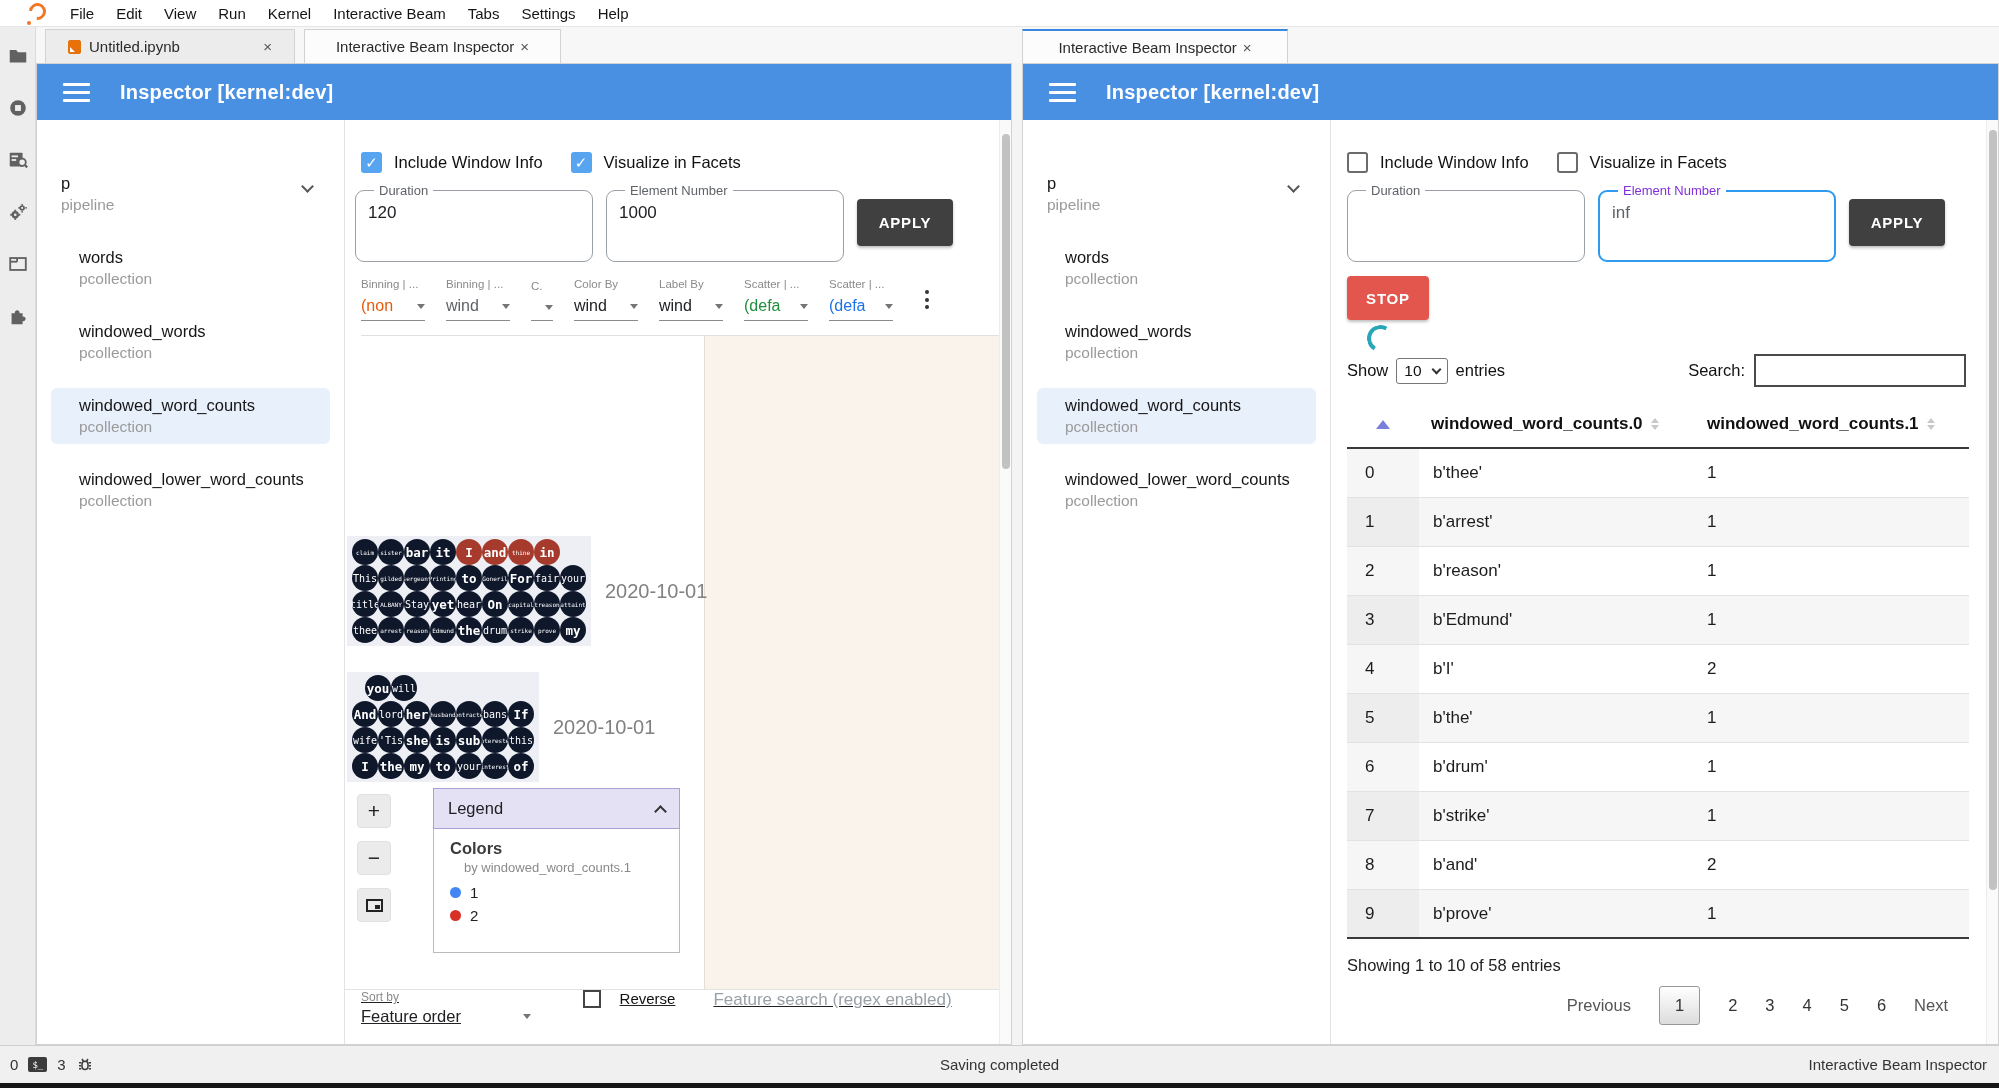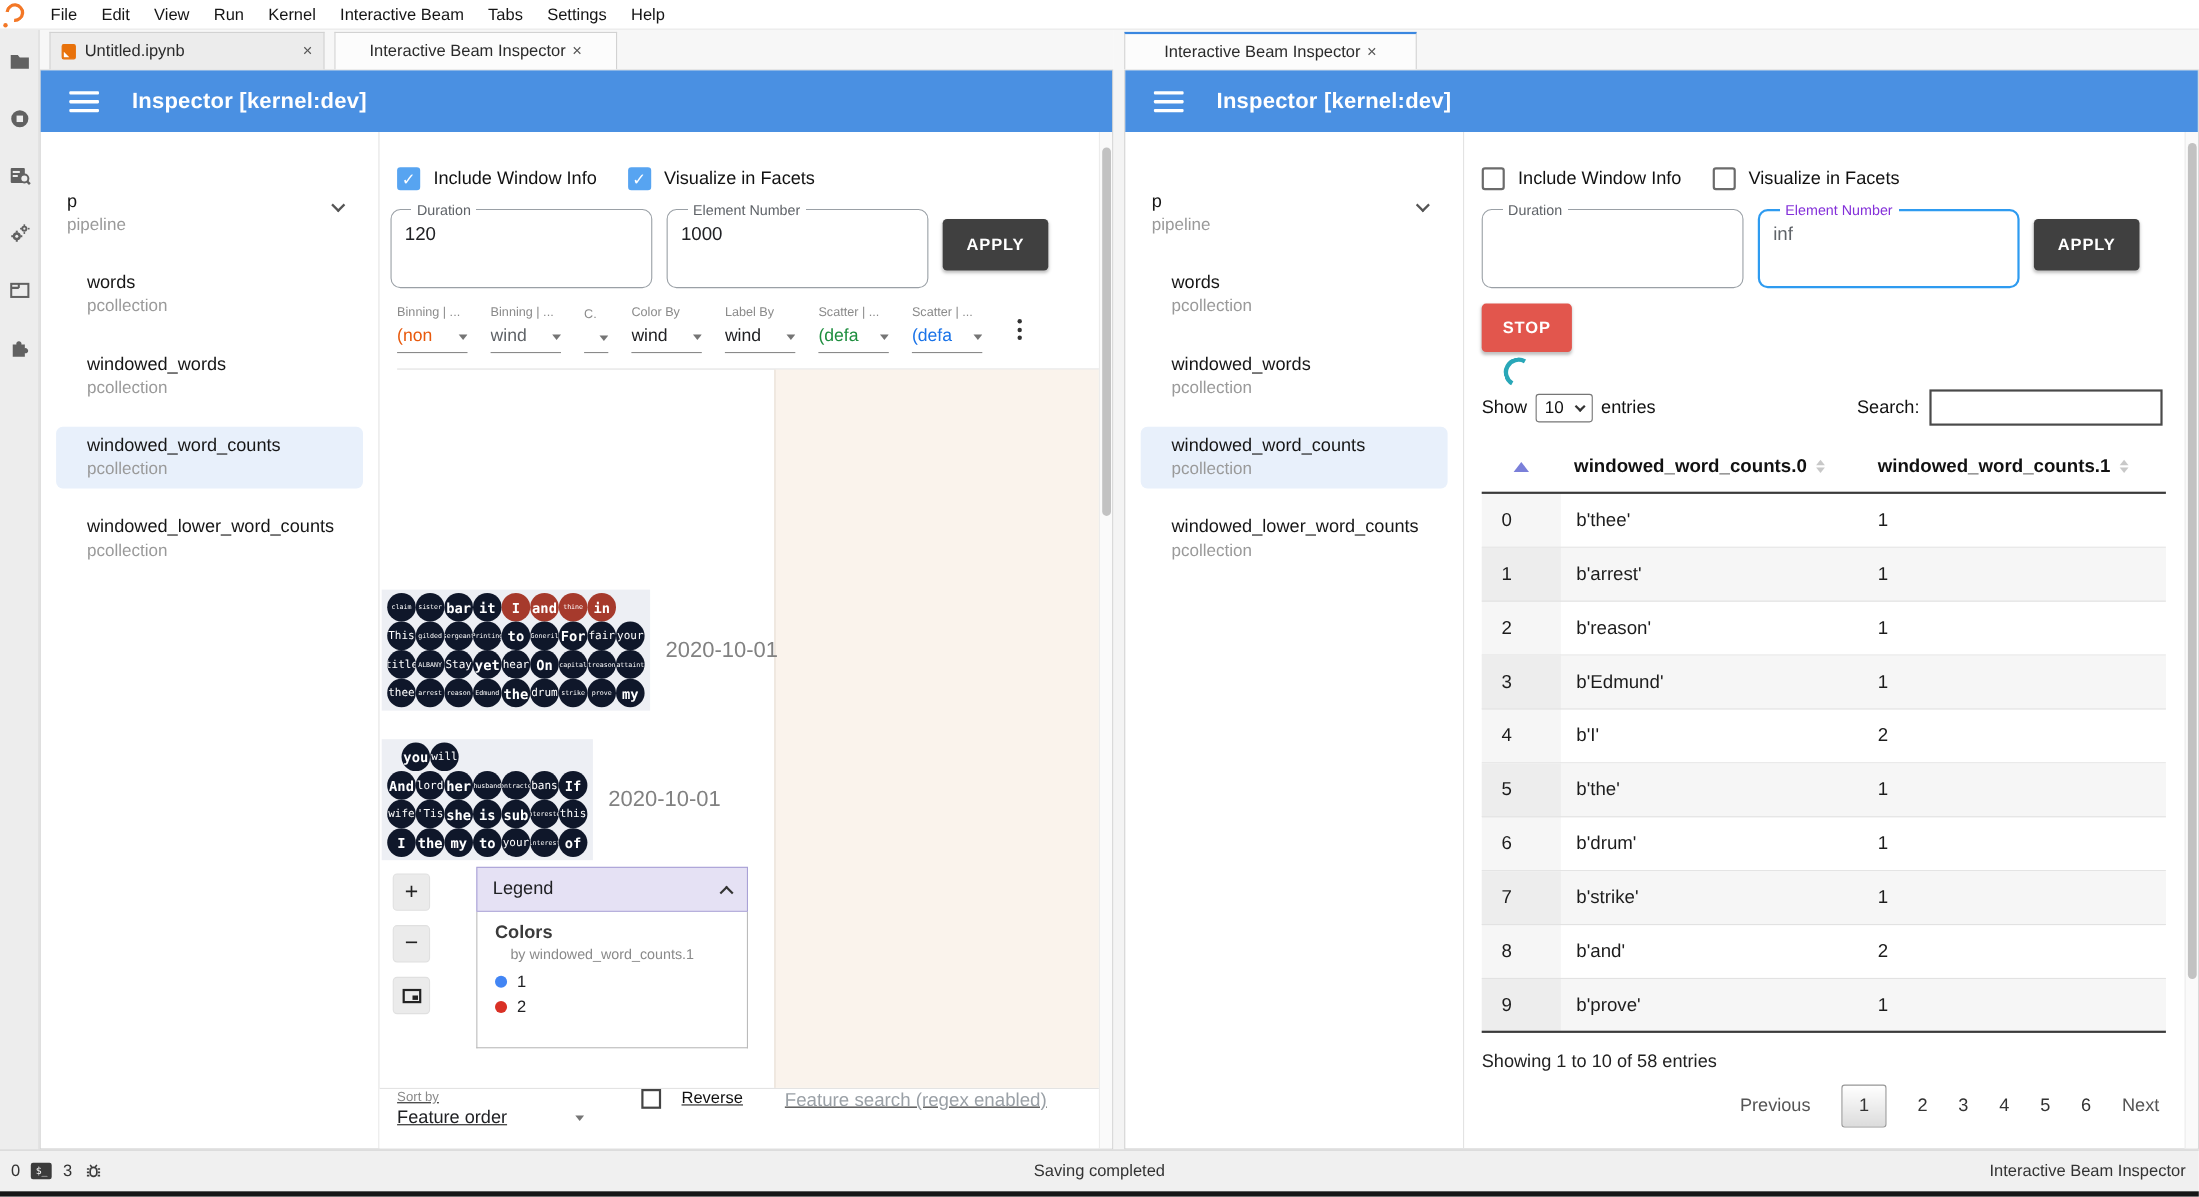--- a/index.html
+++ b/index.html
@@ -1,34 +1,34 @@
 <!DOCTYPE html>
 <html><head>
 <meta charset="utf-8">
 <style>
 * { margin:0; padding:0; box-sizing:border-box; }
 html,body { width:1999px; height:1088px; }
 body { position:relative; font-family:"Liberation Sans",sans-serif; background:#fff; overflow:hidden; color:#222; font-size:15px; }
 
 
-.menubar { position:absolute; top:0; left:0; width:100%; height:27px; background:#fff; border-bottom:1px solid #e6e6e6; display:flex; align-items:center; z-index:6; }
+.menubar { position:absolute; top:0; left:0; width:100%; height:27px; background:#fff; border-bottom:1px solid #e6e6e6; display:flex; align-items:center; z-index:6;padding-left:24px; }
 .logo { width:22px; height:22px; margin:1px 8px 0 5px; position:relative; }
 .logo-arc { width:17px; height:17px; border:3px solid #f37726; border-radius:50%; border-left-color:transparent; transform:rotate(-40deg); }
 .logo-dot { position:absolute; left:-2px; bottom:0; width:4px; height:4px; background:#f37726; border-radius:50%; }
 .menu-item { padding:0 11px; font-size:15px; color:#151515; cursor:default; white-space:nowrap; }
 
 
 .sidebar { position:absolute; left:0; top:27px; bottom:43px; width:36px; background:#ededed; border-right:1px solid #dadada; display:flex; flex-direction:column; align-items:center; padding-top:18px; gap:30px; z-index:5; }
 .side-icon { width:22px; height:22px; }
 
 
 .tabbar { position:absolute; top:27px; height:36px; background:#f7f7f7; display:flex; align-items:flex-end; z-index:4; }
 .tabbar.lft { left:36px; width:976px; }
 .tabbar.rgt { left:1012px; right:0; }
-.tab { height:34px; display:flex; align-items:center; padding:0 10px; border:1px solid #d2d2d2; border-bottom:none; font-size:15px; color:#2b2b2b; background:#ececec; white-space:nowrap; }
+.tab { height:34px; display:flex; align-items:center; padding:0 22px; border:1px solid #d2d2d2; border-bottom:none; font-size:15px; color:#2b2b2b; background:#ececec; white-space:nowrap; }
 .tab.current { background:#fcfcfc; }
 .tab.accent { border-top:2px solid #3a87e0; background:#fcfcfc; }
 .tab.t1 { width:250px; margin-left:9px; }
 .tab.t2 { width:257px; margin-left:9px; justify-content:center; }
 .tab.t3 { width:266px; margin-left:10px; justify-content:center; }
 .tab .close { color:#555; font-size:15px; }
 .tab.t1 .close { margin-left:auto; }
 .tab.t2 .close, .tab.t3 .close { margin-left:6px; }
 .nb-icon { width:13px; height:14px; background:#e8710a; border-radius:2px; margin-right:8px; position:relative; border:1px solid #e8710a; }
 .nb-icon::after { content:""; position:absolute; left:1px; bottom:1px; border-left:5px solid #fff; border-top:5px solid transparent; }
@@ -153,21 +153,21 @@
 .sorters i { display:block; width:0; height:0; }
 .sorters .up { border-left:4px solid transparent; border-right:4px solid transparent; border-bottom:5px solid #777; }
 .sorters .dn { border-left:4px solid transparent; border-right:4px solid transparent; border-top:5px solid #777; }
 .trow { display:flex; align-items:stretch; height:49px; border-bottom:1px solid #e2e2e2; font-size:17px; color:#1c1c1c; }
 .trow:nth-child(even) { background:#f6f6f6; }
 .trow:last-child { border-bottom:2px solid #3a3a3a; }
 .td { display:flex; align-items:center; }
 .td.idx { width:72px; padding-left:18px; background:rgba(0,0,0,.035); }
 .td.word { width:288px; padding-left:14px; }
 .dt-footer { margin-top:17px; font-size:16.5px; color:#222; }
-.pager { display:flex; align-items:center; justify-content:flex-end; margin:11px 35px 0 0; gap:28px; font-size:16.5px; color:#444; }
+.pager { display:flex; align-items:center; justify-content:flex-end; margin:11px 50px 0 0; gap:28px; font-size:16.5px; color:#444; }
 .pager .nav { color:#555; cursor:pointer; }
 .page { color:#333; cursor:pointer; }
 .page.active { border:1px solid #979797; border-radius:3px; padding:9px 15px; background:linear-gradient(#fff,#dcdcdc); }
 
 
 .statusbar { position:absolute; left:0; right:0; bottom:5px; height:38px; background:#f0f0f0; border-top:1px solid #cfcfcf; display:flex; align-items:center; font-size:15px; color:#333; z-index:7; }
 .status-left { display:flex; align-items:center; gap:10px; padding-left:10px; z-index:2; }
 .term-icon { width:19px; height:15px; background:#3b3b3b; border-radius:2px; color:#fff; font-size:9px; font-family:"DejaVu Sans Mono",monospace; display:flex; align-items:center; justify-content:center; }
 .status-center { position:absolute; left:0; right:0; text-align:center; }
 .status-right { margin-left:auto; padding-right:12px; z-index:2; }

